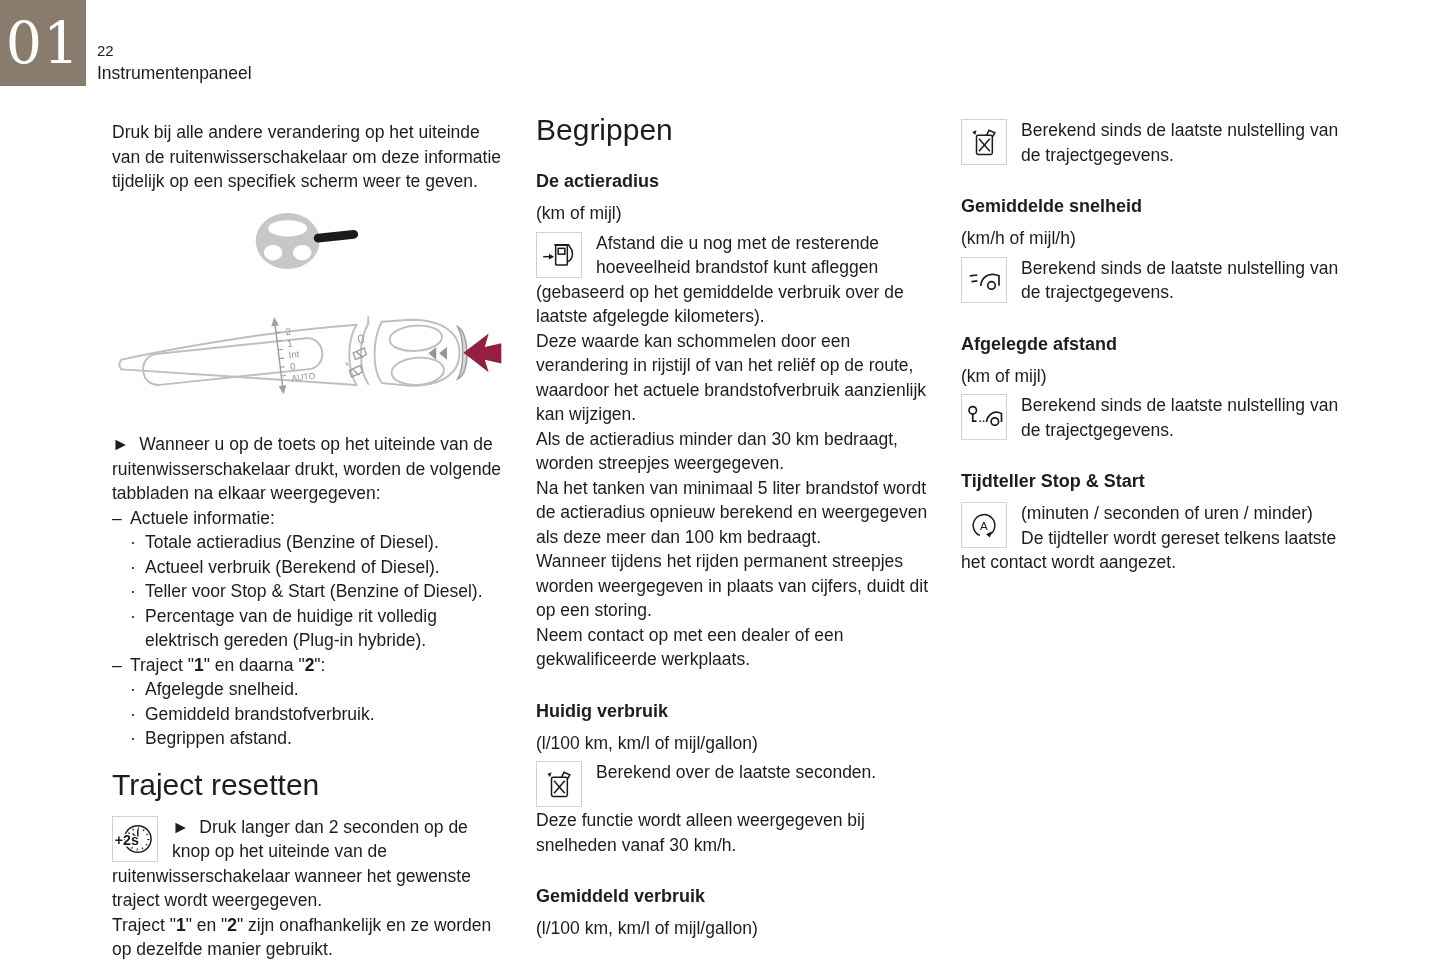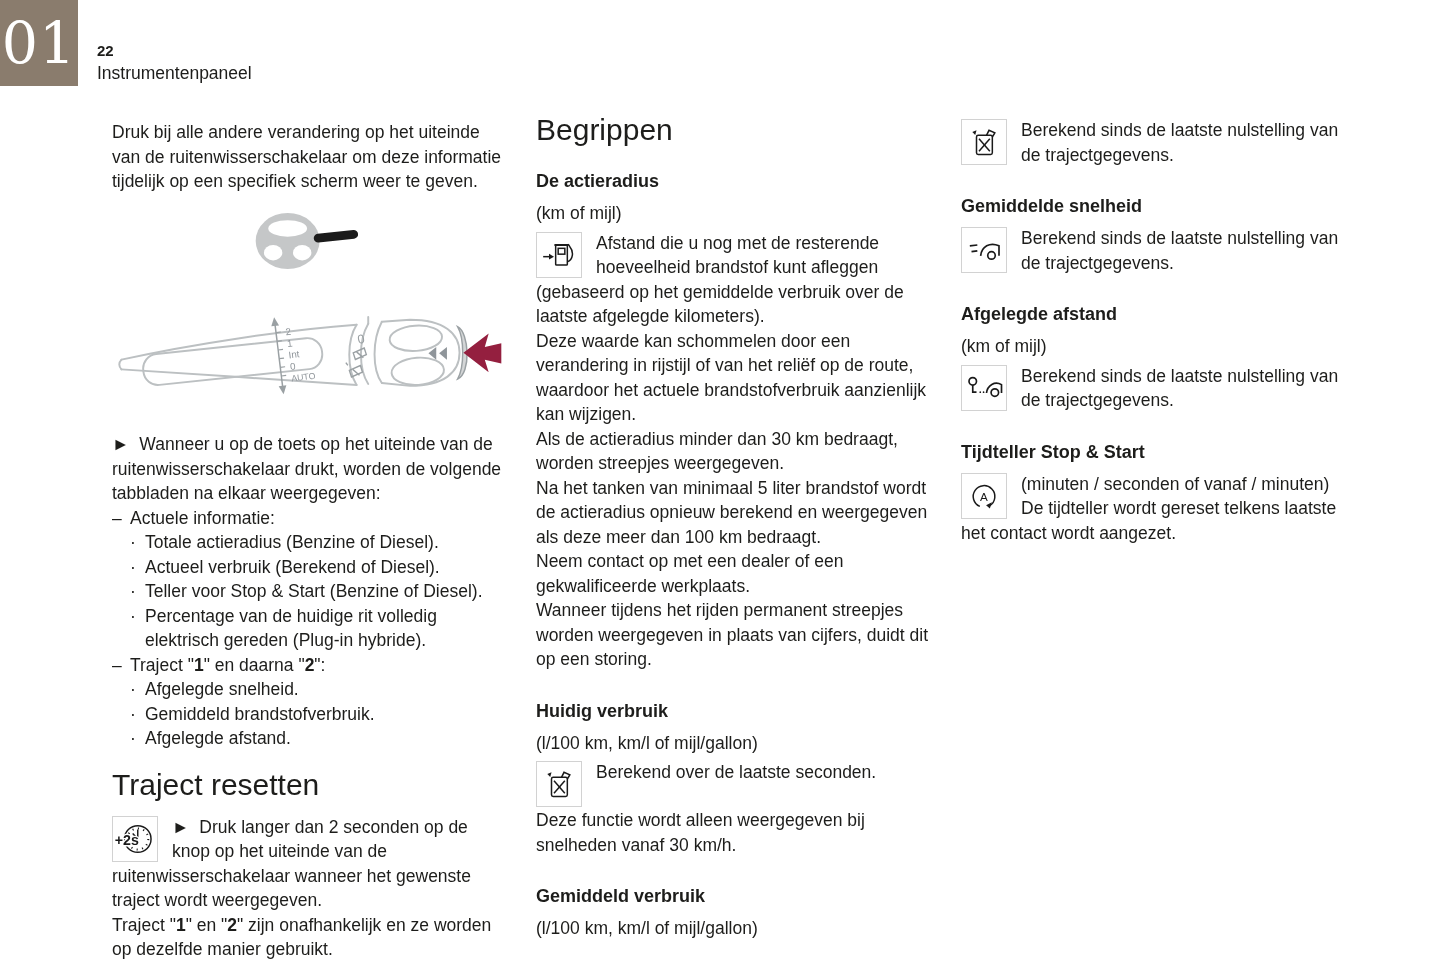--- a/index.html
+++ b/index.html
@@ -3,29 +3,29 @@
 <meta charset="utf-8">
 <style>
   html,body{margin:0;padding:0;}
   body{
     width:1445px;height:963px;position:relative;background:#ffffff;
     font-family:"Liberation Sans","DejaVu Sans",sans-serif;
     color:#1d1d1b;overflow:hidden;
   }
   
   .chapter-badge{
-    position:absolute;left:0;top:0;width:78px;height:86px;background:#8a7c6d;
+    position:absolute;left:0;top:0;width:86px;height:86px;background:#8a7c6d;
     display:flex;align-items:center;justify-content:center;
   }
   .chapter-badge span{
     font-family:"DejaVu Serif","Liberation Serif",serif;
     font-size:57px;color:#ffffff;line-height:1;letter-spacing:1px;
   }
   .page-header{position:absolute;left:97px;top:42px;line-height:1.25;}
-  .page-header .pagenum{font-size:15px;font-weight:bold;display:block;}
+  .page-header .pagenum{font-size:15px;font-weight:normal;display:block;}
   .page-header .section{font-size:17.5px;display:block;margin-top:2px;}
 
   
   .col{position:absolute;font-size:17.5px;line-height:24.5px;}
   .col-left  {left:112px; top:120px; width:392px;}
   .col-mid   {left:536px; top:112px; width:398px;}
   .col-right {left:961px; top:118px; width:392px;}
 
   p{margin:0;}
   .bold{font-weight:bold;}
@@ -170,21 +170,21 @@
     <div class="li dot">
         <span class="marker">·</span>
         <span>Afgelegde snelheid.</span>
       </div>
     <div class="li dot">
         <span class="marker">·</span>
         <span>Gemiddeld brandstofverbruik.</span>
       </div>
     <div class="li dot">
         <span class="marker">·</span>
-        <span>Afgelegde afstand.</span>
+        <span>Begrippen afstand.</span>
       </div>
   </div>
 
   <h1 class="section-heading" style="margin:16px 0 12px 0;">Traject resetten</h1>
 
   <div class="reset-block iconflow">
     <span class="icon-box">
       <svg width="44" height="44" viewBox="0 0 48 48">
         <circle cx="27" cy="24" r="14.5" fill="none" stroke="#1a1a1a" stroke-width="1.6"></circle>
         <circle cx="27" cy="24" r="11.5" fill="none" stroke="#1a1a1a" stroke-width="2.2" stroke-dasharray="1.2 4.8"></circle>
@@ -212,22 +212,22 @@
         <line x1="18.5" y1="12" x2="35.5" y2="12" stroke-width="2.4"></line>
         <rect x="23" y="16" width="8" height="7"></rect>
         <path d="M34,32 C41,30 42,20 37,14 l-2,-3"></path>
       </svg>
     </span>
     <p>Afstand die u nog met de resterende hoeveelheid brandstof kunt afleggen (gebaseerd op het gemiddelde verbruik over de laatste afgelegde kilometers).</p>
   </div>
   <p class="clear">Deze waarde kan schommelen door een verandering in rijstijl of van het reliëf op de route, waardoor het actuele brandstofverbruik aanzienlijk kan wijzigen.</p>
   <p>Als de actieradius minder dan 30 km bedraagt, worden streepjes weergegeven.</p>
   <p>Na het tanken van minimaal 5 liter brandstof wordt de actieradius opnieuw berekend en weergegeven als deze meer dan 100 km bedraagt.</p>
+  <p>Wanneer tijdens het rijden permanent streepjes worden weergegeven in plaats van cijfers, duidt dit op een storing.</p>
   <p>Neem contact op met een dealer of een gekwalificeerde werkplaats.</p>
-  <p>Wanneer tijdens het rijden permanent streepjes worden weergegeven in plaats van cijfers, duidt dit op een storing.</p>
 
   <h2 class="sub-heading">Huidig verbruik</h2>
   <p class="unit-line">(l/100 km, km/l of mijl/gallon)</p>
   <div class="iconflow">
     <span class="icon-box">
       <svg width="40" height="40" viewBox="0 0 48 48" fill="none" stroke="#1a1a1a" stroke-width="1.8">
         <rect x="15" y="16" width="19" height="23" rx="2"></rect>
         <line x1="18" y1="20" x2="31" y2="35"></line>
           <line x1="31" y1="20" x2="18" y2="35"></line>
         <path d="M27,16 l3,-6 l7,3 l-3,5"></path>
@@ -250,20 +250,21 @@
         <line x1="18" y1="20" x2="31" y2="35"></line>
           <line x1="31" y1="20" x2="18" y2="35"></line>
         <path d="M27,16 l3,-6 l7,3 l-3,5"></path>
         <polygon points="10,12 15,10 13.5,15.5" fill="#1a1a1a" stroke="none"></polygon>
       </svg>
     </span>
     <p>Berekend sinds de laatste nulstelling van de trajectgegevens.</p>
   </div>
 
   <h2 class="sub-heading">Gemiddelde snelheid</h2>
+  <p class="unit-line">(km/h of mijl/h)</p>
   <div class="iconflow">
     <span class="icon-box">
       <svg width="40" height="40" viewBox="0 0 48 48" fill="none" stroke="#1a1a1a" stroke-width="2">
         <line x1="7" y1="19" x2="16" y2="18"></line>
         <line x1="9" y1="26" x2="16" y2="25"></line>
         <path d="M20,31 C21,20 31,14 42,19 l0,12"></path>
         <circle cx="33" cy="30.5" r="4.5"></circle>
       </svg>
     </span>
     <p>Berekend sinds de laatste nulstelling van de trajectgegevens.</p>
@@ -287,16 +288,16 @@
 
   <h2 class="sub-heading">Tijdteller Stop &amp; Start</h2>
   <div class="iconflow">
     <span class="icon-box">
       <svg width="40" height="40" viewBox="0 0 48 48" fill="none" stroke="#1a1a1a" stroke-width="1.8">
         <path d="M19,36.5 A13,13 0 1 1 31,35.5"></path>
         <polygon points="33.5,31.5 31,39 26.5,35" fill="#1a1a1a" stroke="none"></polygon>
         <text x="24" y="30" font-size="14" text-anchor="middle" fill="#1a1a1a" stroke="none">A</text>
       </svg>
     </span>
-    <p>(minuten / seconden of vanaf / minuten)</p>
+    <p>(minuten / seconden of uren / minder)</p>
   </div>
   <p>De tijdteller wordt gereset telkens laatste het contact wordt aangezet.</p>
 </div>
 
 </body></html>

